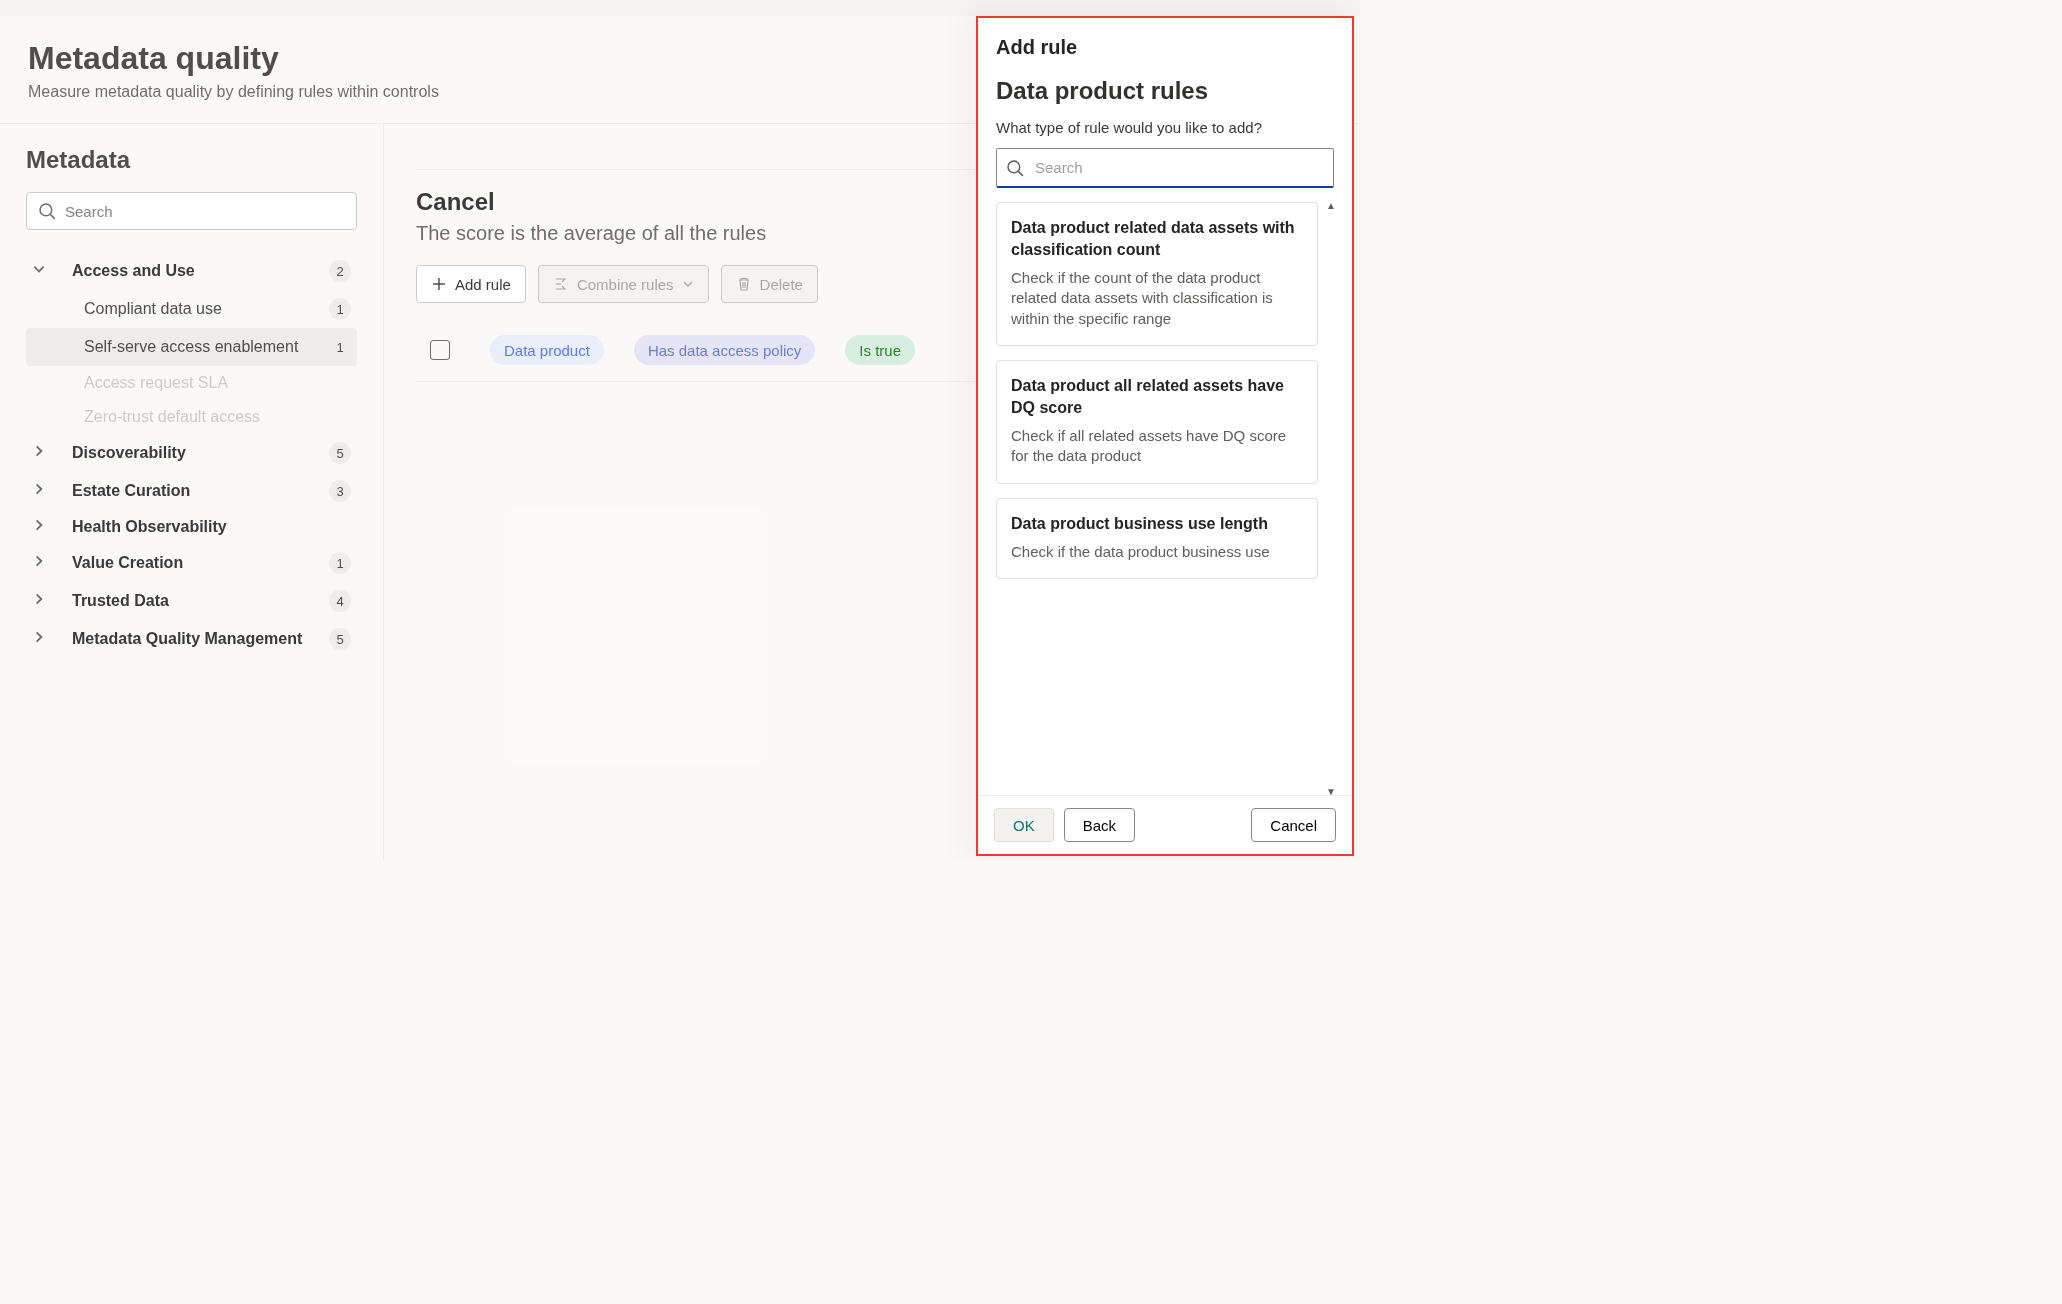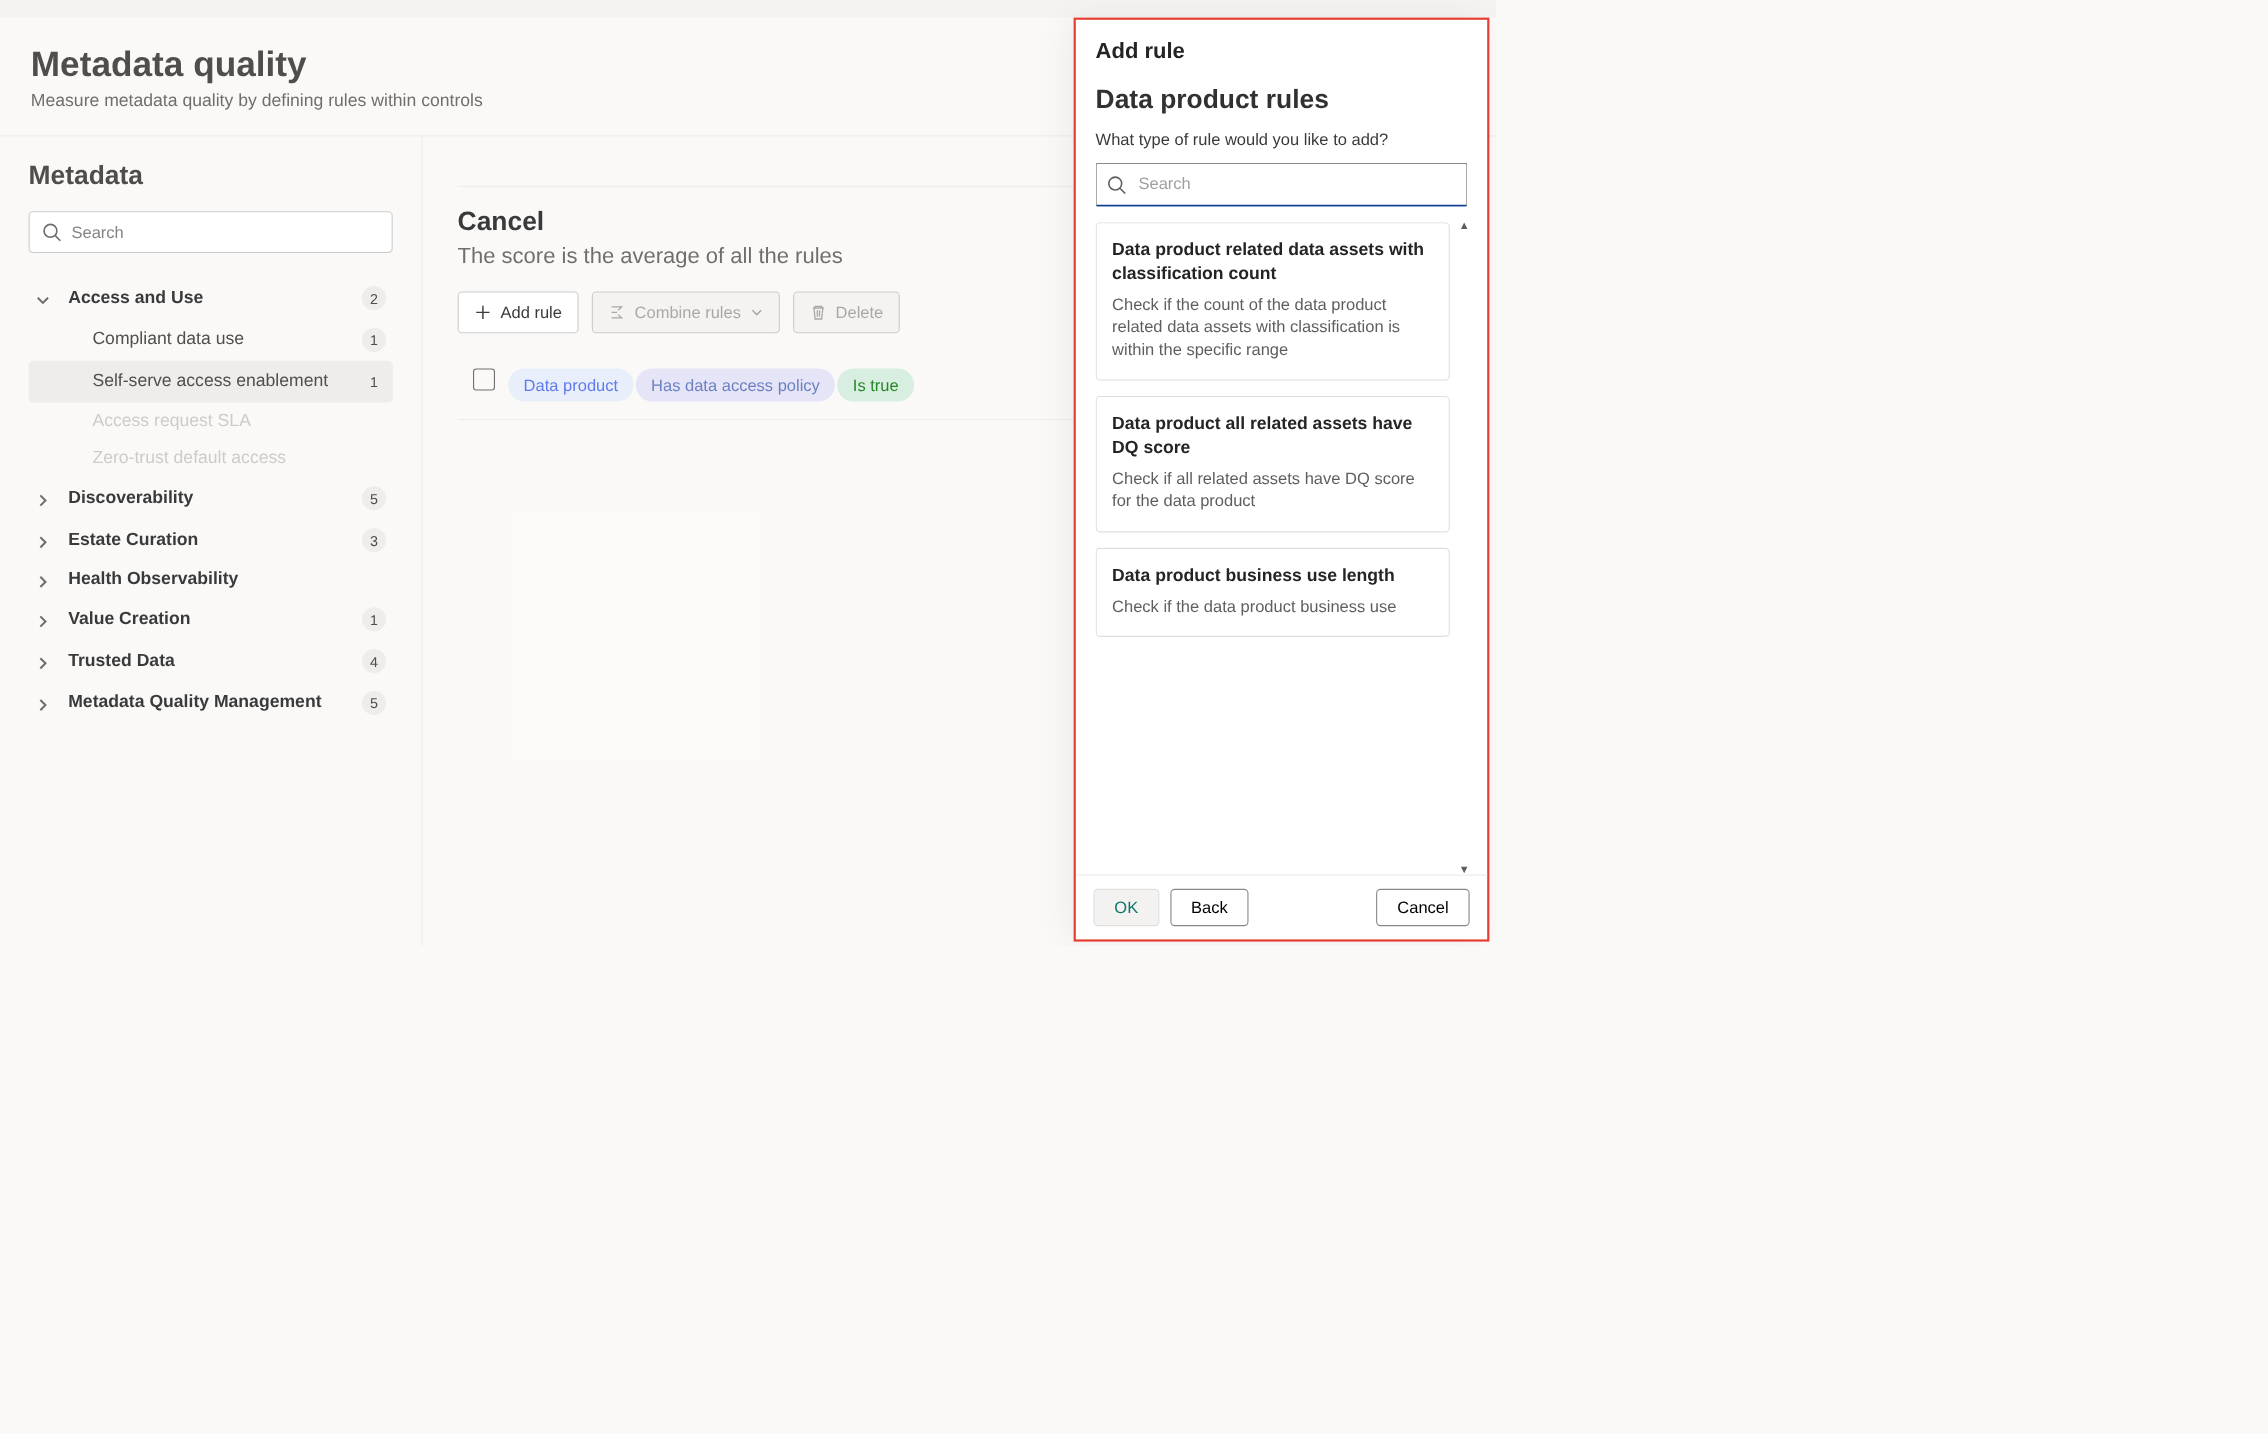--- a/index.html
+++ b/index.html
@@ -13,41 +13,41 @@
 
   .body { display: flex; height: calc(100% - 112px); }
 
   
   .sidebar { width: 384px; border-right: 1px solid #edebe9; padding: 22px 26px; }
   .sidebar h2 { font-size: 24px; font-weight: 600; color: #3b3a39; margin-bottom: 18px; }
   .search-box { position: relative; margin-bottom: 22px; }
   .search-box input { width: 100%; height: 38px; padding: 0 12px 0 38px; border: 1px solid #c8c6c4; border-radius: 4px; font-size: 15px; background: #fff; color:#605e5c; }
   .search-box svg { position: absolute; left: 12px; top: 10px; color: #605e5c; }
   .tree-item, .tree-child { display: flex; align-items: center; justify-content: space-between; padding: 8px 6px; border-radius: 4px; cursor: pointer; }
-  .tree-item .left, .tree-child .left { display: flex; align-items: flex-end; gap: 16px; }
+  .tree-item .left, .tree-child .left { display: flex; align-items: flex-start; gap: 26px; }
   .tree-item .left svg { color: #605e5c; flex-shrink:0; }
   .tree-label { font-size: 16px; color: #242424; font-weight: 600; }
   .tree-child { padding-left: 58px; }
   .tree-child .tree-label { font-weight: 400; color: #3b3a39; }
   .tree-child.selected { background: #edebe9; }
   .tree-child.disabled .tree-label { color: #c8c6c4; }
   .badge { background: #edebe9; color: #3b3a39; font-size: 13px; min-width: 22px; height: 22px; border-radius: 11px; display: inline-flex; align-items: center; justify-content: center; padding:0 6px;}
 
   
   .main { flex: 1; padding: 18px 32px; position: relative; }
   .refreshed { text-align: right; color: #605e5c; font-size: 15px; padding-bottom: 10px; border-bottom: 1px solid #edebe9; }
   .main h2 { font-size: 24px; font-weight: 600; margin-top: 18px; }
   .main .desc { color: #605e5c; font-size: 20px; margin-top: 6px; margin-bottom: 20px; }
 
   .rules-toolbar { display: flex; gap: 12px; margin-bottom: 22px; }
   .btn { display: inline-flex; align-items: center; gap: 8px; height: 38px; padding: 0 14px; border: 1px solid #c8c6c4; border-radius: 4px; background: #fff; font-size: 15px; color: #242424; cursor: pointer; }
   .btn.disabled { color: #a19f9d; background: #f3f2f1; cursor: default; }
   .btn svg { }
 
-  .rule-row { display: flex; align-items: flex-start; gap: 2px; padding: 10px 4px 16px; border-bottom: 1px solid #edebe9; }
+  .rule-row { display: flex; align-items: center; gap: 30px; padding: 10px 4px 16px; border-bottom: 1px solid #edebe9; }
   .checkbox { width: 20px; height: 20px; border: 1px solid #605e5c; border-radius: 3px; margin: 0 10px; }
   .pill { display: inline-flex; align-items: center; height: 30px; padding: 0 14px; border-radius: 15px; font-size: 15px; }
   .pill.blue   { background: #e6eefa; color: #4f6bed; }
   .pill.purple { background: #e2e2f6; color: #5c73bc; }
   .pill.green  { background: #d4ecdd; color: #0e7a0e; }
 
   
   .scrim { position:absolute; inset:0; background: rgba(255,255,255,0.1); }
   .panel { position: absolute; top: 16px; right: 6px; bottom: 4px; width: 378px; background: #fff; border: 2px solid #e73c30; box-shadow: -8px 0 30px rgba(0,0,0,.05); display: flex; flex-direction: column; }
   .panel-body { padding: 18px 18px 0; flex: 1; overflow: hidden; display:flex; flex-direction:column; }

